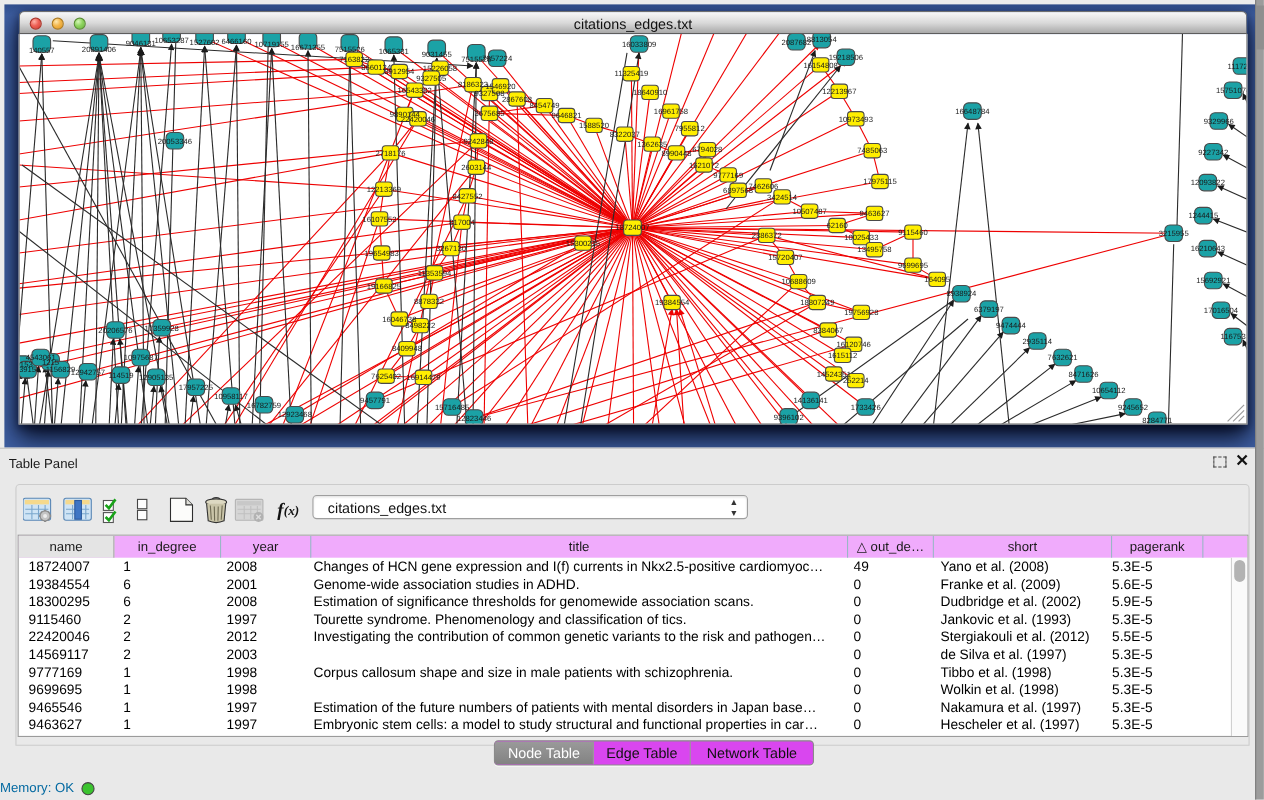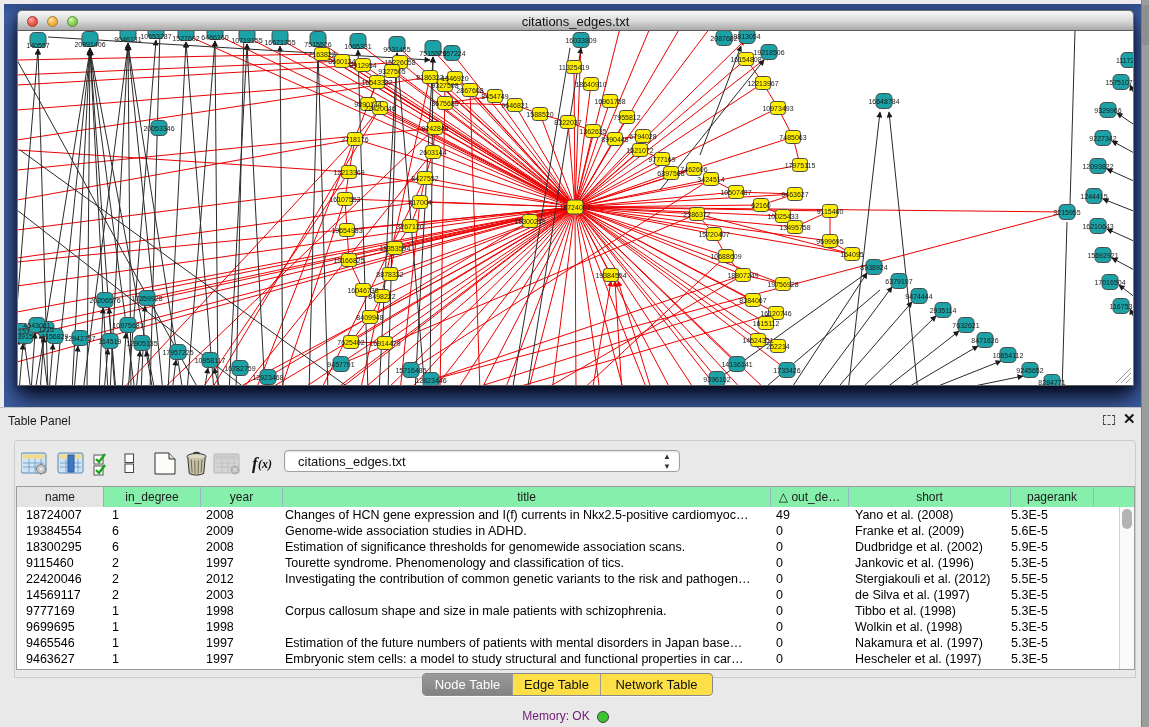--- a/index.html
+++ b/index.html
@@ -41,41 +41,41 @@
 #toolwrap { position:absolute; left:14px; top:32px; width:1122px; height:238px;
   border:1px solid #cccccc; border-radius:4px 4px 0 0; background:#e9e9e9; }
 .ticon { position:absolute; top:10px; }
 #combo { position:absolute; left:269px; top:9px; width:396px; height:22px; background:#fff;
   border:1px solid #9f9f9f; border-radius:4px; box-shadow:inset 0 1px 2px rgba(0,0,0,.12); }
 #combo .ct { position:absolute; left:13px; top:3px; font-size:13px; color:#111; }
 #combo .ar { position:absolute; right:8px; top:1px; font-size:8px; color:#333; line-height:10px; }
 
 #table { position:absolute; left:1px; top:45px; width:1119px; height:184px; background:#fff;
   border:1px solid #9b9b9b; overflow:hidden; }
-#thead { position:absolute; left:0; top:0; width:1117px; height:20px; background:#86efac; }
+#thead { position:absolute; left:0; top:0; width:1117px; height:20px; background:#f0abfc; }
 #thead .h { position:absolute; top:0; height:20px; font-size:12px; color:#1a1a1a; text-align:center;
   line-height:20px; border-right:1px solid #9ab7c6; }
 #thead .h0 { background:#e4e4e4; border-right:1px solid #a8a8a8; }
 #tbody { position:absolute; left:0; top:20px; width:1117px; }
 .tr { position:relative; height:16px; }
 .c { position:absolute; top:0; height:16px; font-size:12.5px; color:#000; line-height:16px;
   white-space:nowrap; overflow:hidden; }
 #vscroll { position:absolute; right:0px; top:20px; width:15px; height:163px; background:#fafafa;
   border-left:1px solid #d0d0d0; }
 #vscroll .thumb { position:absolute; left:2px; top:2px; width:10px; height:20px; background:#b3b3b3; border-radius:5px; }
 
-#tabs { position:absolute; left:422px; top:265px; height:23px; display:flex;
-  border:1px solid #8a8a8a; border-radius:4px; overflow:hidden; background:#fde047;
+#tabs { position:absolute; left:449px; top:265px; height:23px; display:flex;
+  border:1px solid #8a8a8a; border-radius:4px; overflow:hidden; background:#d946ef;
   box-shadow: 0 1px 0 rgba(255,255,255,.7); }
 #tabs .tab { font-size:13px; line-height:21px; text-align:center; color:#111; border-right:1px solid #9a9a9a; }
 #tabs .tab:nth-child(1) { width:90px; } #tabs .tab:nth-child(2) { width:88px; } #tabs .tab:nth-child(3) { width:111px; }
 #tabs .tab:last-child { border-right:none; }
 #tabs .sel { background:linear-gradient(#9a9a9a,#828282); color:#fff; }
 
-#mem { position:absolute; left:0; top:301px; width:1139px; text-align:center; font-size:12px; color:#701a75; }
+#mem { position:absolute; left:0; top:301px; width:1139px; text-align:left; font-size:12px; color:#0369a1; }
 #mem .dot { display:inline-block; width:12px; height:12px; border-radius:50%;
   background:#3bc32f; border:1.5px solid #444; vertical-align:-2.5px; margin-left:7px; margin-right:8px; }
 </style></head>
 <body>
 <div id="app">
   <div id="net">
     <div id="win">
       <div id="titlebar">
         <div class="tl" id="tl1"></div>
           <div class="tl" id="tl2"></div>
@@ -763,42 +763,42 @@
               <div class="c c1">1</div>
               <div class="c c2">2008</div>
               <div class="c c3">Changes of HCN gene expression and I(f) currents in Nkx2.5-positive cardiomyoc…</div>
               <div class="c c4">49</div>
               <div class="c c5">Yano et al. (2008)</div>
               <div class="c c6">5.3E-5</div>
             </div>
 <div class="tr">
               <div class="c c0">19384554</div>
               <div class="c c1">6</div>
-              <div class="c c2">2009</div>
+              <div class="c c2">2001</div>
               <div class="c c3">Genome-wide association studies in ADHD.</div>
               <div class="c c4">0</div>
               <div class="c c5">Franke et al. (2009)</div>
               <div class="c c6">5.6E-5</div>
             </div>
 <div class="tr">
               <div class="c c0">18300295</div>
               <div class="c c1">6</div>
               <div class="c c2">2008</div>
               <div class="c c3">Estimation of significance thresholds for genomewide association scans.</div>
               <div class="c c4">0</div>
               <div class="c c5">Dudbridge et al. (2002)</div>
               <div class="c c6">5.9E-5</div>
             </div>
 <div class="tr">
               <div class="c c0">9115460</div>
               <div class="c c1">2</div>
               <div class="c c2">1997</div>
               <div class="c c3">Tourette syndrome. Phenomenology and classification of tics.</div>
               <div class="c c4">0</div>
-              <div class="c c5">Jankovic et al. (1996)</div>
+              <div class="c c5">Jankovic et al. (1993)</div>
               <div class="c c6">5.3E-5</div>
             </div>
 <div class="tr">
               <div class="c c0">22420046</div>
               <div class="c c1">2</div>
               <div class="c c2">2012</div>
               <div class="c c3">Investigating the contribution of common genetic variants to the risk and pathogen…</div>
               <div class="c c4">0</div>
               <div class="c c5">Stergiakouli et al. (2012)</div>
               <div class="c c6">5.5E-5</div>

